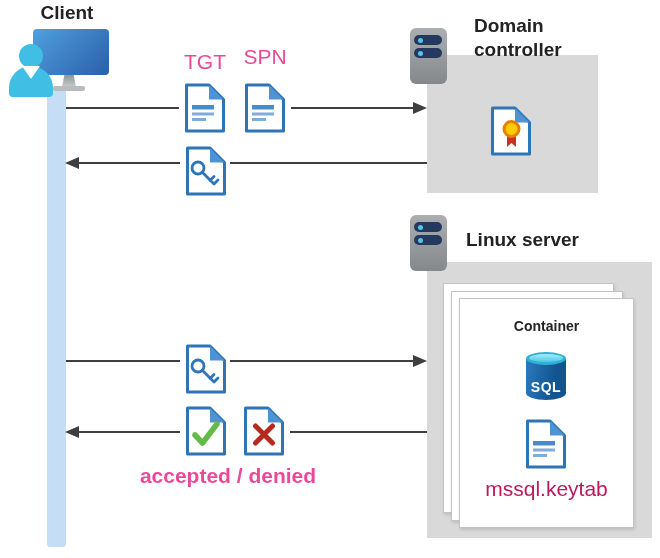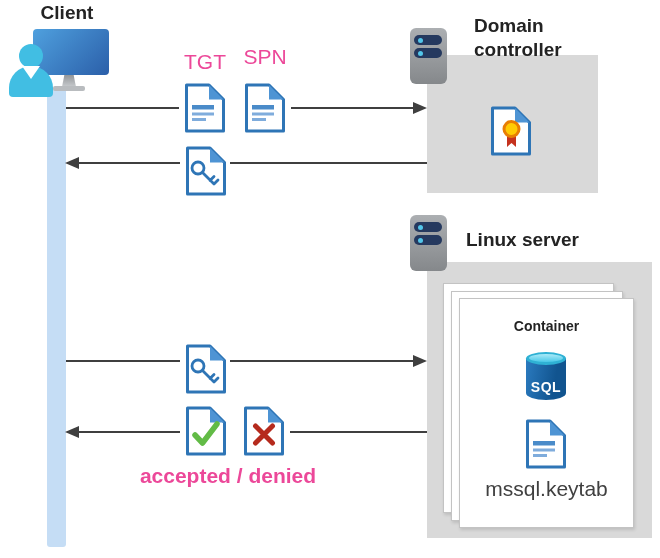--- a/index.html
+++ b/index.html
@@ -155,21 +155,21 @@
       <div class="sql-text">SQL</div>
     </div>
 
     <svg class="doc-svg" style="left:64px;top:120px;" width="44" height="50" viewBox="0 0 44 50">
       <path d="M3.5,2 H26 L40.5,16.5 V48 H3.5 Z" fill="#fff" stroke="#2E75B6" stroke-width="3" stroke-linejoin="round"></path>
       <path d="M26,2 L40.5,16.5 H26 Z" fill="#4E94D4"></path>
       <rect x="9" y="22" width="22" height="4.5" fill="#4A8BC9"></rect>
       <rect x="9" y="29.5" width="22" height="3" fill="#7FACDC"></rect>
       <rect x="9" y="35" width="14" height="3" fill="#7FACDC"></rect>
     </svg>
-    <div class="abs sub-label center" style="left:0;top:178px;width:100%;color:#404040;">mssql.keytab</div>
+    <div class="abs sub-label center" style="left:0;top:178px;width:100%;color:#be185d;">mssql.keytab</div>
   </div>
 
   <div>
     <div class="hline" style="left:66px;top:360px;width:114px;"></div>
     <div class="hline" style="left:230px;top:360px;width:183px;"></div>
     <div class="ah-r" style="left:413px;top:355px;"></div>
   </div>
 
   <svg class="doc-svg" style="left:184px;top:344px;" width="44" height="50" viewBox="0 0 44 50">
     <path d="M3.5,2 H26 L40.5,16.5 V48 H3.5 Z" fill="#fff" stroke="#2E75B6" stroke-width="3" stroke-linejoin="round"></path>

